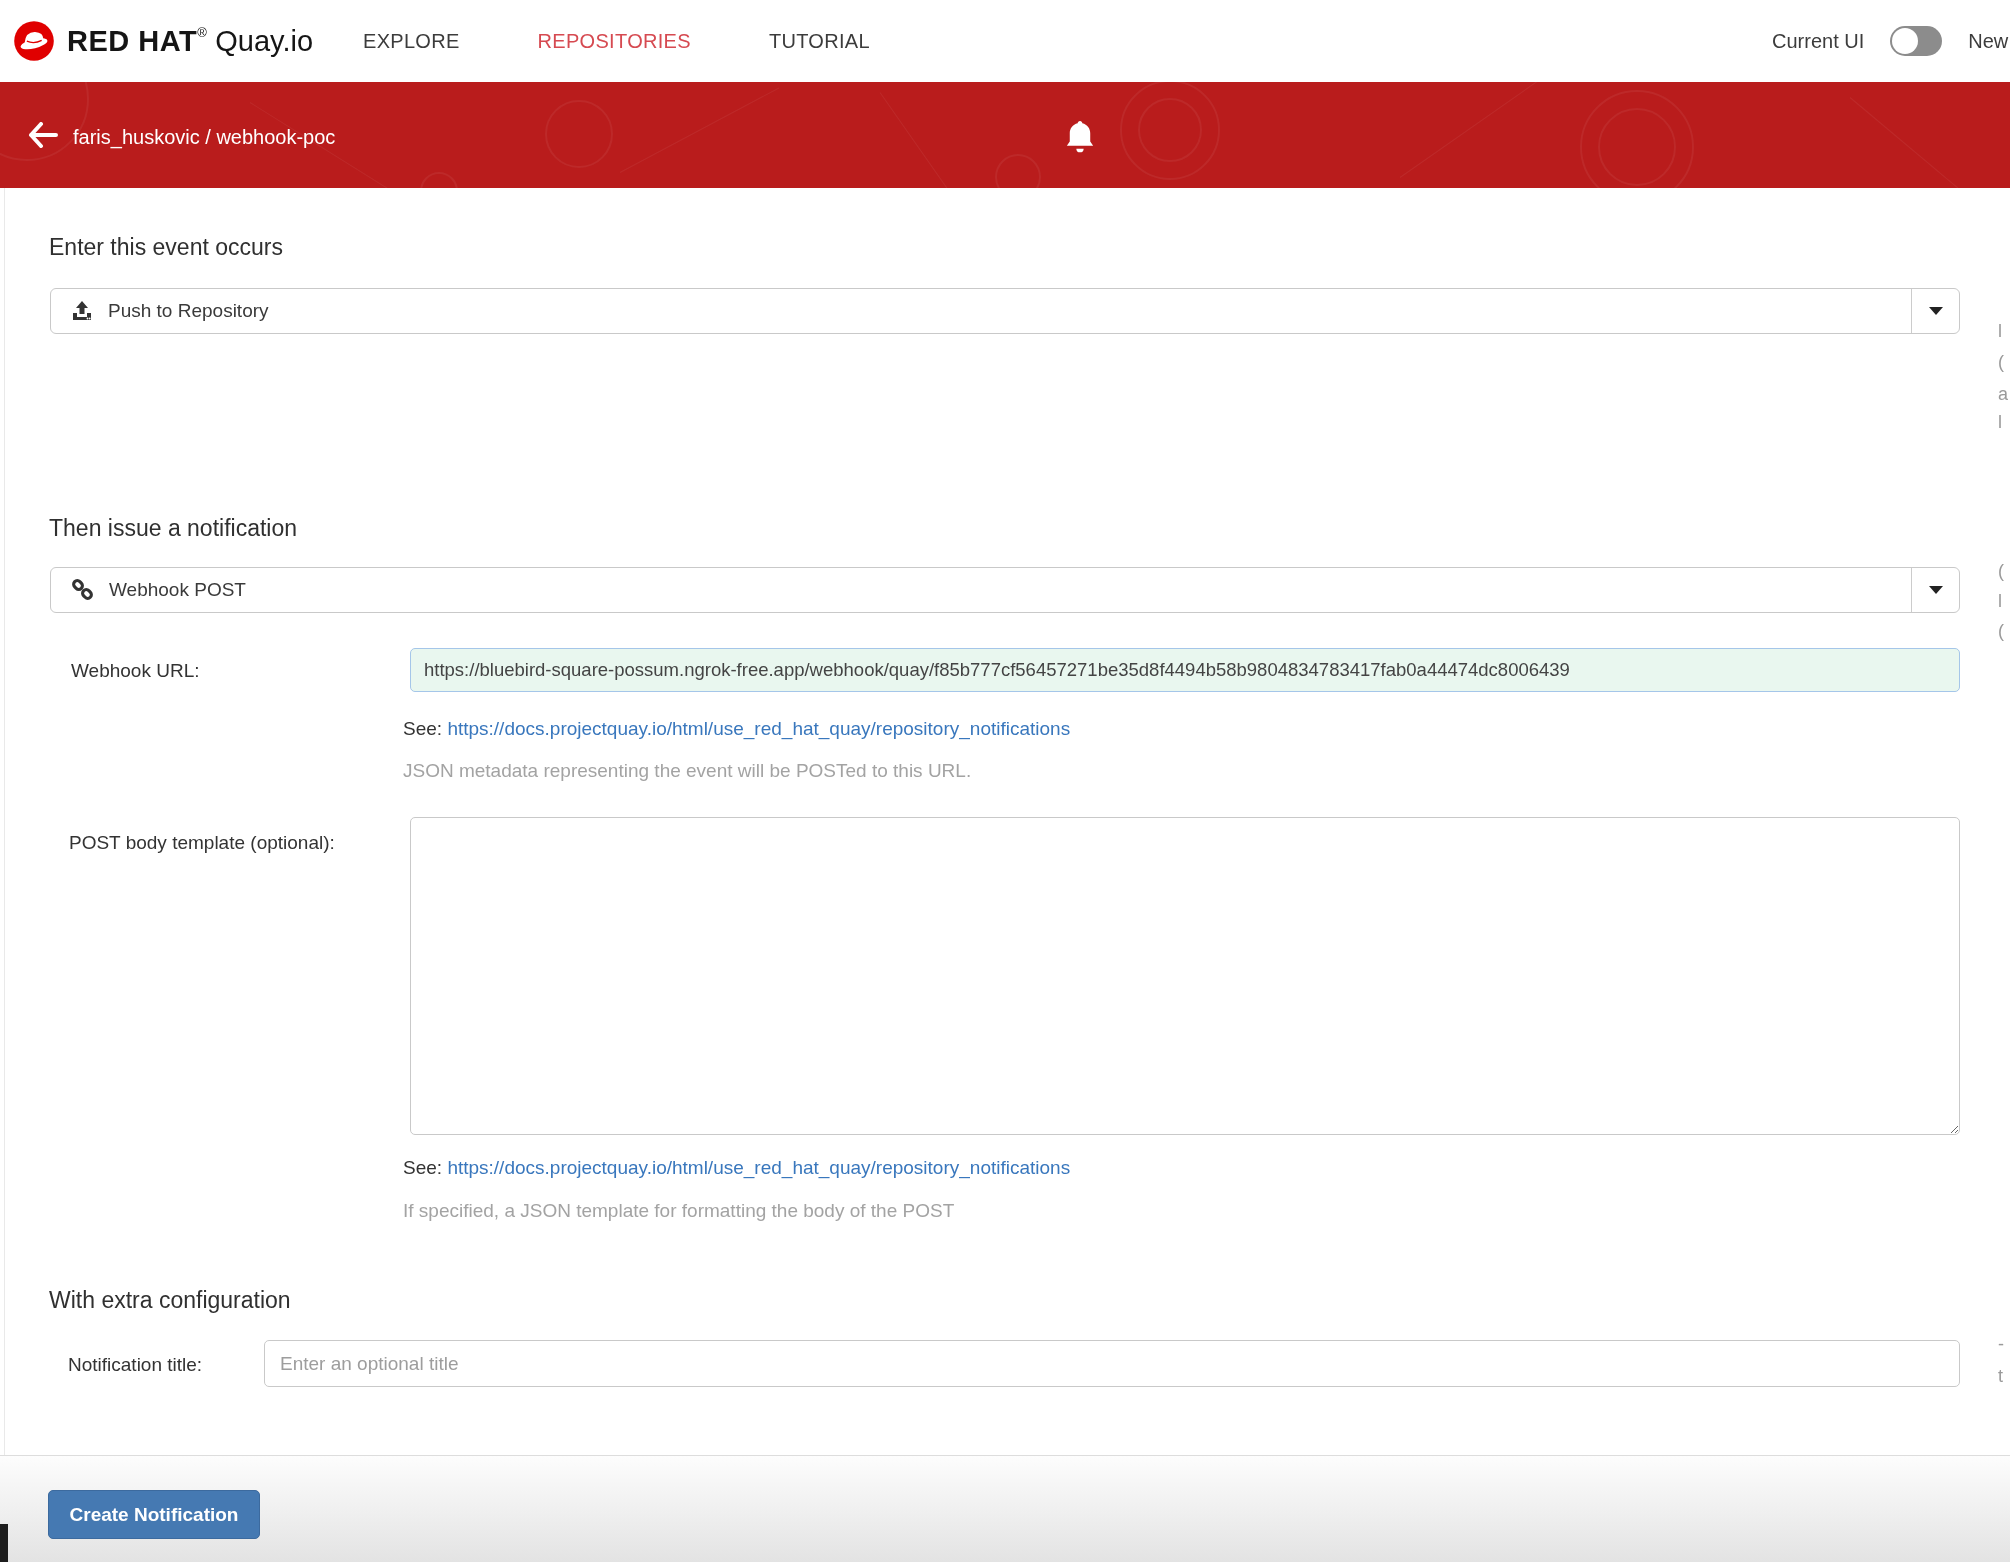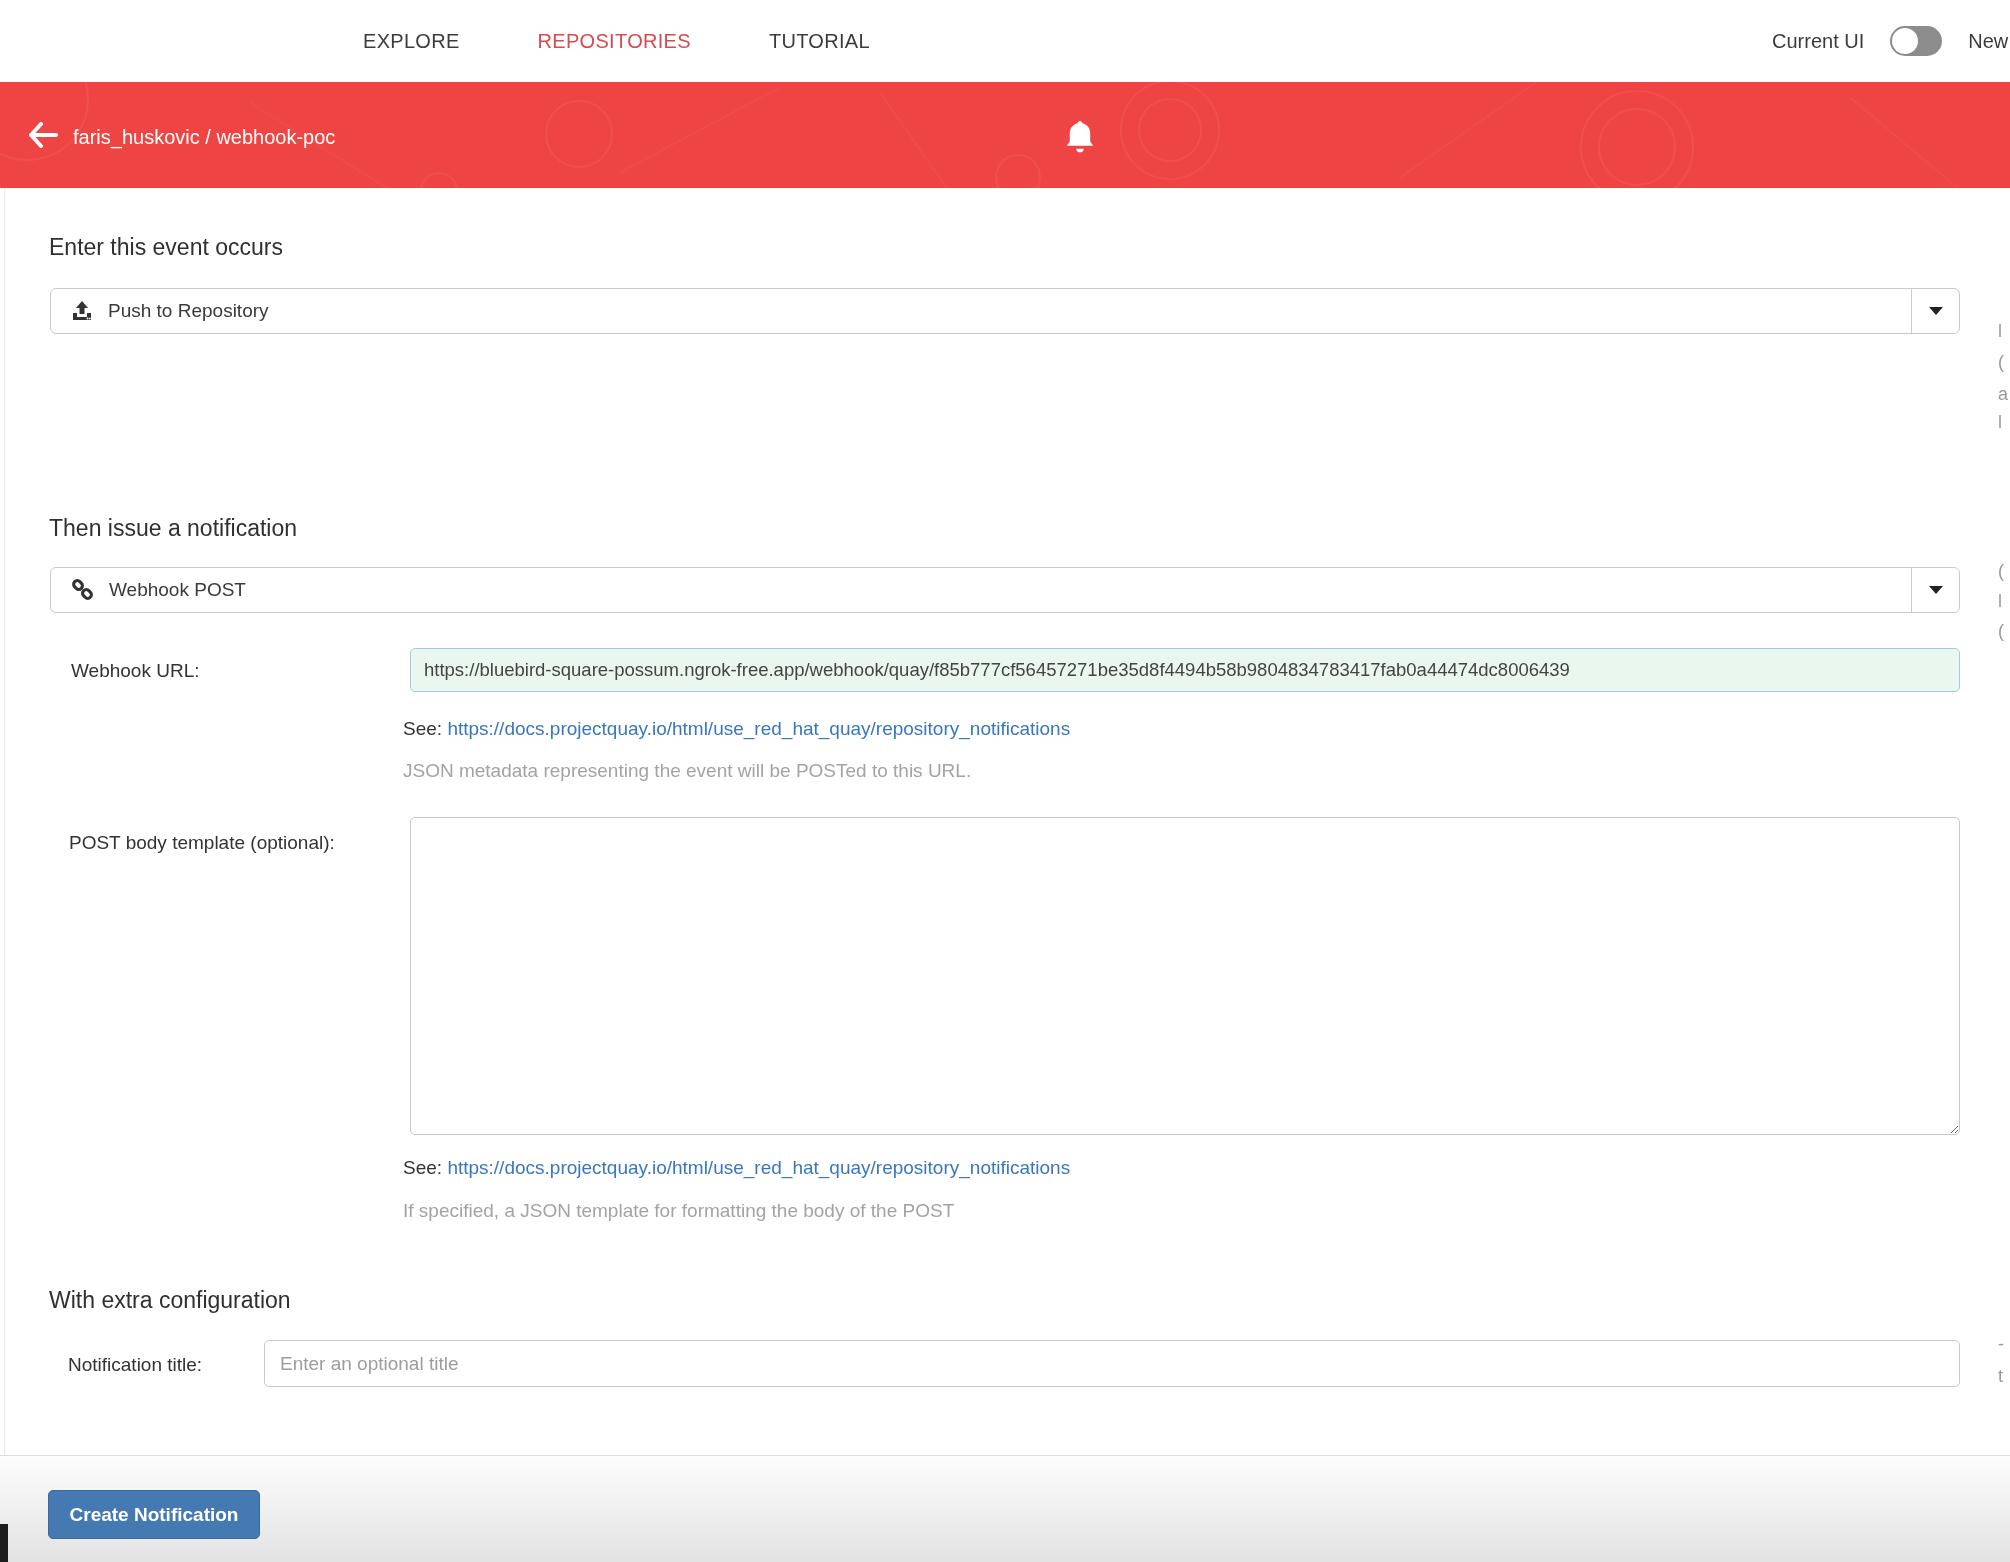--- a/index.html
+++ b/index.html
@@ -14,21 +14,21 @@
   .brand-product{font-size:29px;font-weight:400;color:#151515;margin-left:4px;}
   .nav-links{position:absolute;left:363px;top:0;height:82px;display:flex;align-items:center;gap:78px;}
   .nav-link{font-size:20px;color:#3c3c3c;letter-spacing:.3px;cursor:pointer;}
   .nav-link.active{color:#d64a51;text-align:center;}
   .ui-switch{position:absolute;left:1772px;top:0;height:82px;display:flex;align-items:center;gap:26px;}
   .ui-switch .lbl{font-size:20px;color:#3c3c3c;white-space:nowrap;}
   .toggle{width:52px;height:30px;border-radius:16px;background:#8c8c8c;position:relative;cursor:pointer;}
   .toggle .knob{position:absolute;left:2px;top:2px;width:26px;height:26px;border-radius:50%;background:#fff;}
 
   
-  .pagehead{position:absolute;top:82px;left:0;width:2010px;height:106px;background:#ef4444;overflow:hidden;color:#fff;}
+  .pagehead{position:absolute;top:82px;left:0;width:2010px;height:106px;background:#b91c1c;overflow:hidden;color:#fff;}
   .ring{position:absolute;border:2px solid rgba(255,255,255,.06);border-radius:50%;}
   .pline{position:absolute;height:1px;background:rgba(255,255,255,.06);transform-origin:left center;}
   .back-btn{position:absolute;left:28px;top:40px;cursor:pointer;}
   .crumb{position:absolute;left:73px;top:44px;font-size:20px;color:#fff;}
   .title-block{position:absolute;left:1062px;top:36px;display:flex;align-items:center;gap:26px;}
   .page-title{font-size:33px;font-weight:400;color:#fff;letter-spacing:.3px;}
 
   
   .left-edge-line{position:absolute;left:4px;top:188px;width:1px;height:1336px;background:#e9e9e9;}
   .sec-heading{position:absolute;left:49px;font-size:23px;font-weight:400;color:#303030;}
@@ -68,20 +68,32 @@
   .corner-sliver{position:absolute;left:0;top:1524px;width:8px;height:38px;background:#1d1d1d;}
 
   .edge-frag{position:absolute;left:1998px;font-size:18px;color:#9a9a9a;}
 </style>
 </head>
 <body>
 
 <div class="page">
 
   <div class="navbar">
+    <div class="brand">
+      <svg width="44" height="44" viewBox="0 0 40 40">
+        <circle cx="20" cy="20" r="18" fill="#e00000"></circle>
+        <ellipse cx="20" cy="22.5" rx="12.5" ry="4.2" fill="#ffffff" transform="rotate(-14 20 22.5)"></ellipse>
+        <path d="M11.5 21.5 Q12.5 11.5 21 11.8 Q28.5 12.2 28.6 18.6 L28.4 20.4 Q20 25.5 11.5 21.5 Z" fill="#ffffff"></path>
+        <path d="M13.5 20.2 Q20 23 27 19.5" stroke="#e00000" stroke-width="1.2" fill="none"></path>
+      </svg>
+      <span>
+        <span class="brand-redhat">RED HAT</span><sup class="brand-reg">®</sup>
+        <span class="brand-product">Quay.io</span>
+      </span>
+    </div>
     <div class="nav-links">
       <span class="nav-link">EXPLORE</span>
       <span class="nav-link active">REPOSITORIES</span>
       <span class="nav-link">TUTORIAL</span>
     </div>
     <div class="ui-switch">
       <span class="lbl">Current UI</span>
       <span class="toggle">
           <span class="knob"></span>
         </span>

